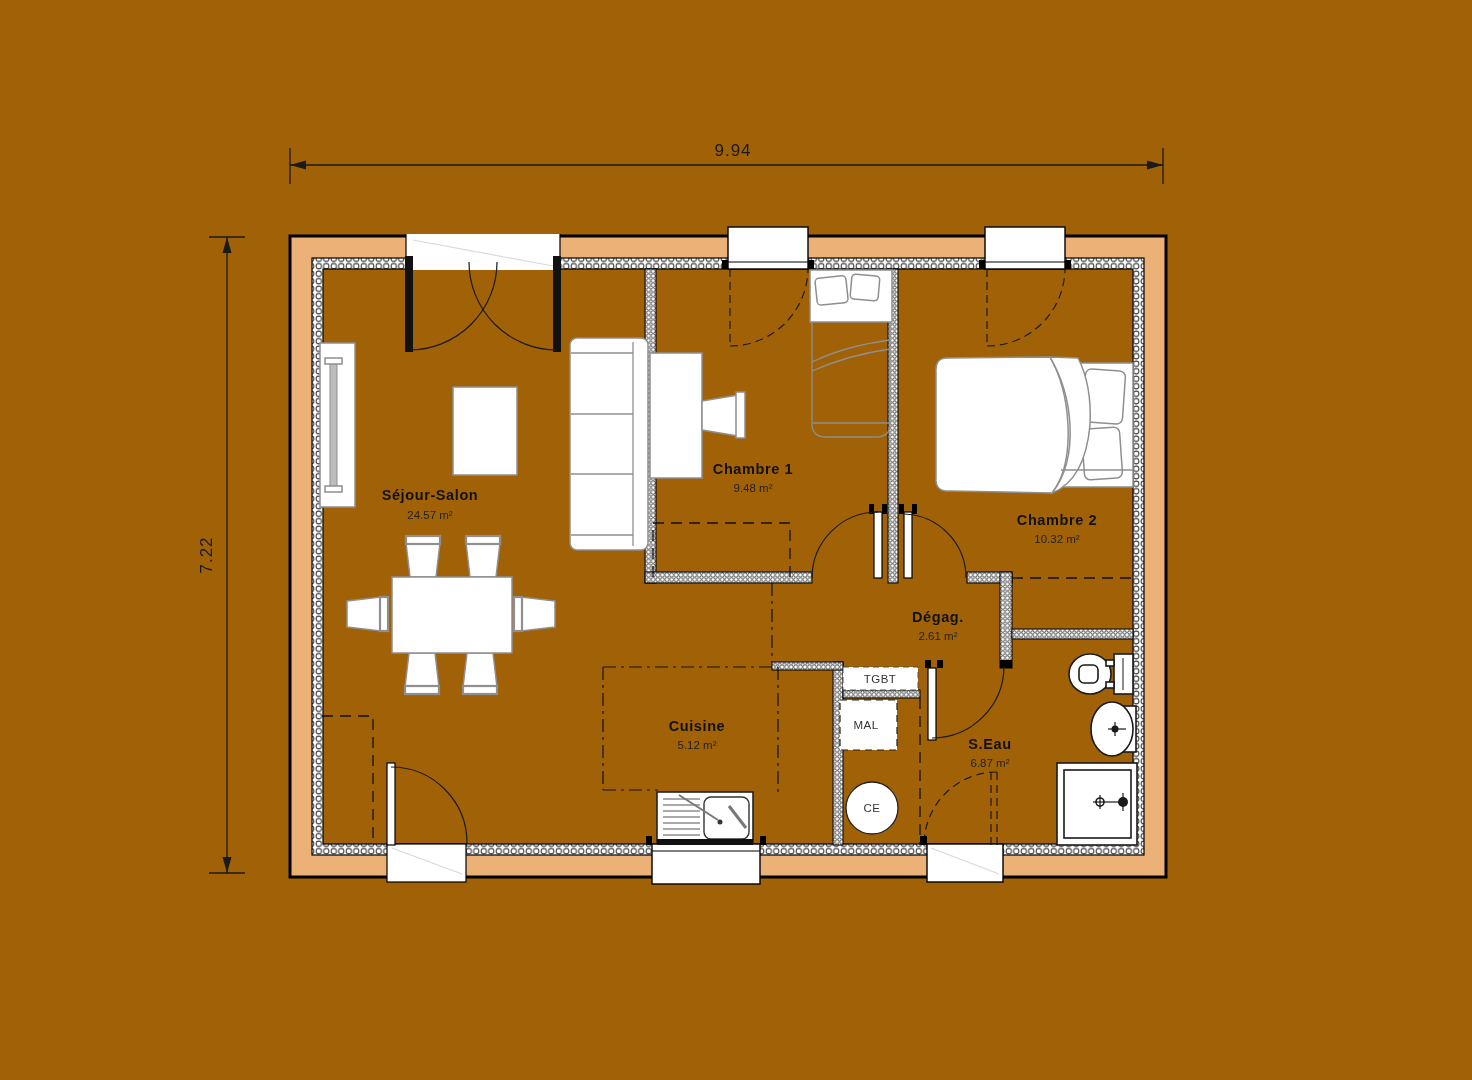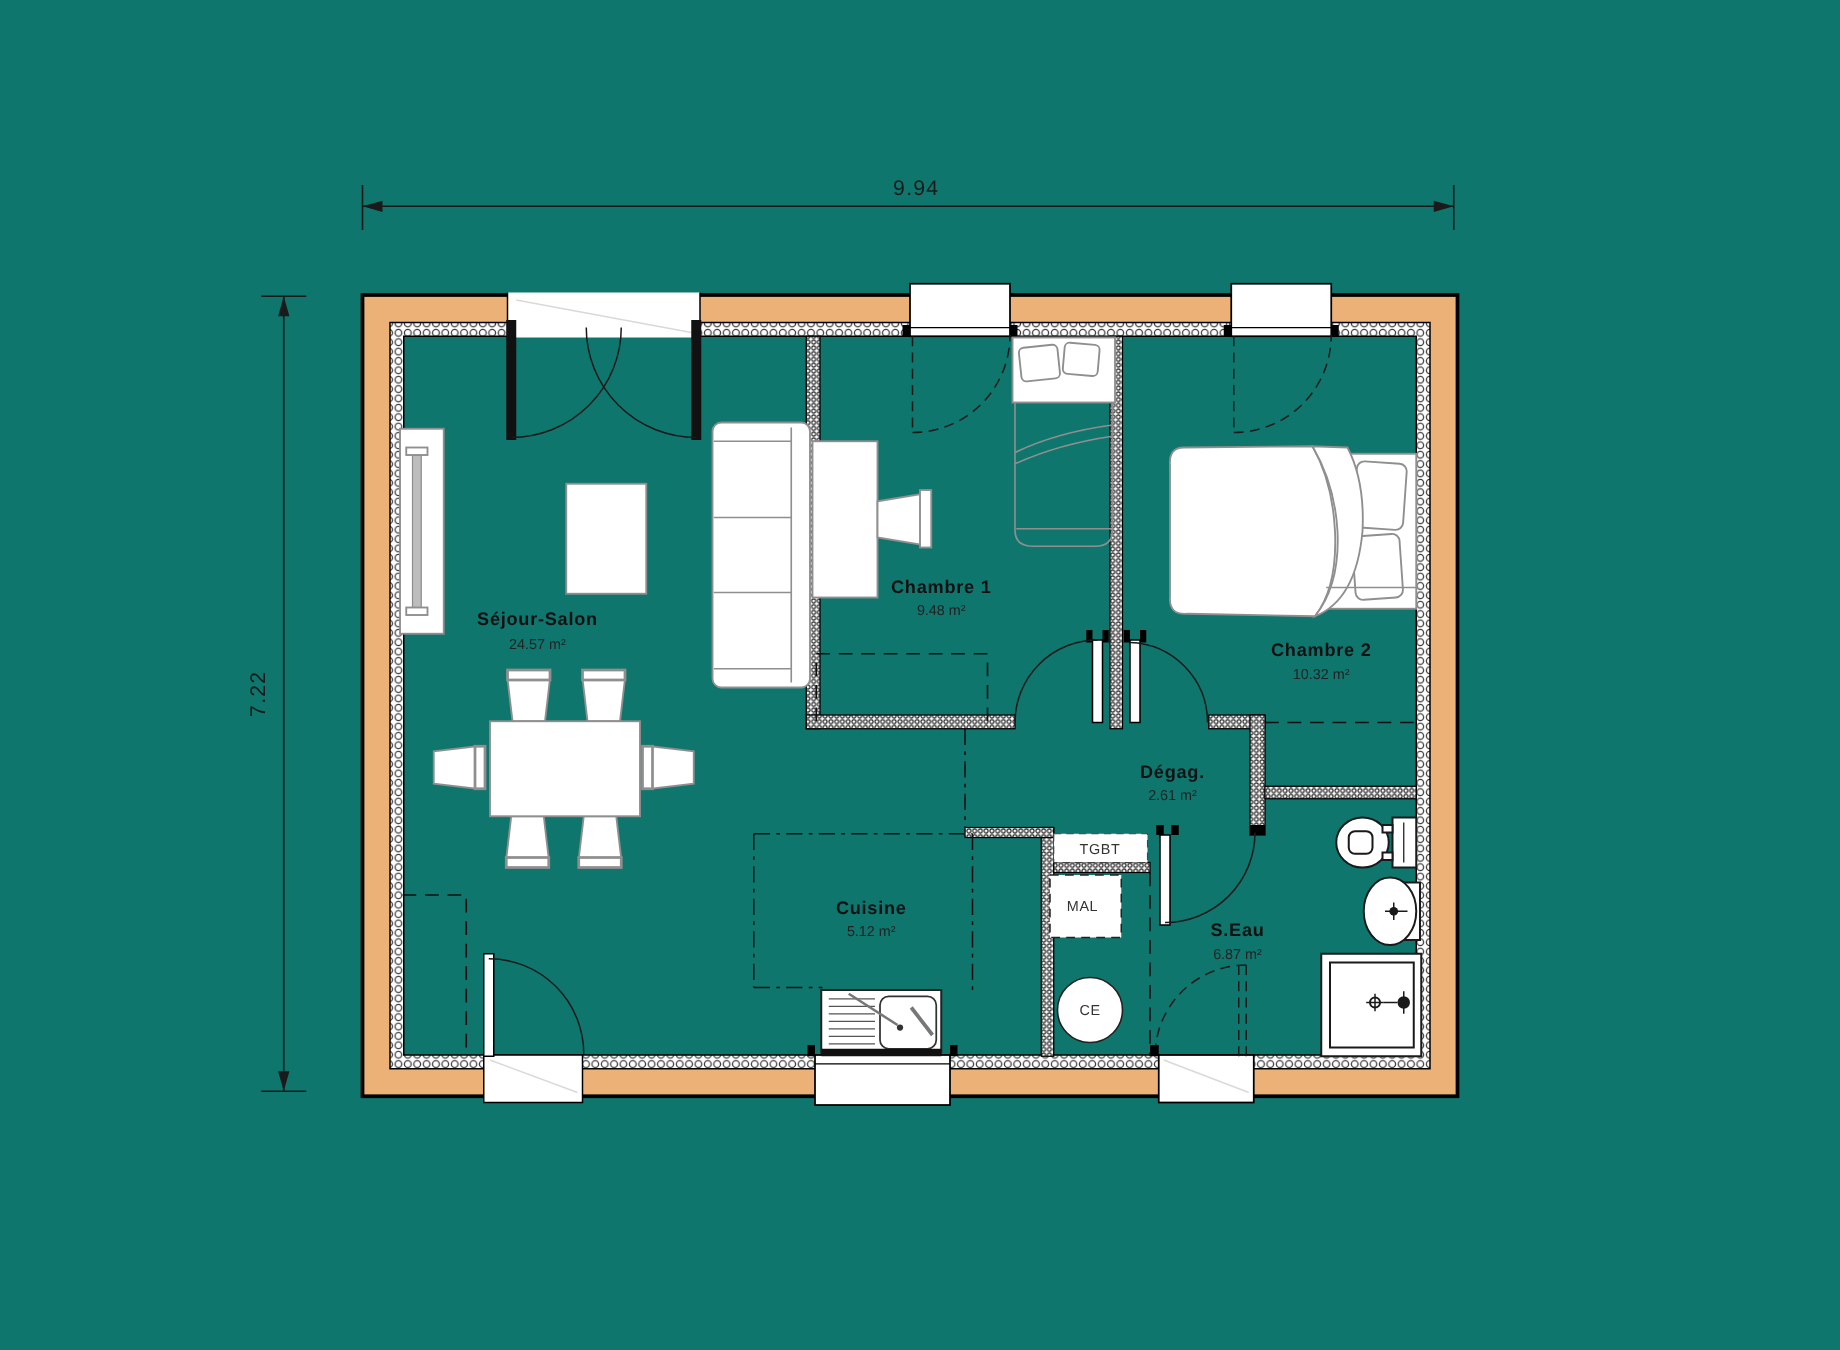--- a/index.html
+++ b/index.html
@@ -1,16 +1,16 @@
 <!DOCTYPE html>
 <html><head>
 <meta charset="utf-8">
 <style>
   html,body{margin:0;padding:0;background:#ffffff;}
-  #canvas{position:relative;width:1472px;height:1080px;background:#0f766e;overflow:hidden;
+  #canvas{position:relative;width:1472px;height:1080px;background:#a16207;overflow:hidden;
           font-family:"Liberation Sans", sans-serif;}
   svg{display:block;}
   text{font-family:"Liberation Sans", sans-serif;}
   .dim-text{font-size:17px;fill:#1a1a1a;letter-spacing:1px;}
   .room-name{font-size:14.5px;font-weight:bold;fill:#111;letter-spacing:0.6px;}
   .room-area{font-size:11.5px;fill:#222;}
   .equip-label{font-size:11.5px;fill:#333;letter-spacing:0.5px;}
   .wall-stroke{stroke:#000;fill:none;}
   .furn{stroke:#8F8F8F;stroke-width:1.5;fill:#ffffff;}
   .furnline{stroke:#8F8F8F;stroke-width:1.3;fill:none;}

